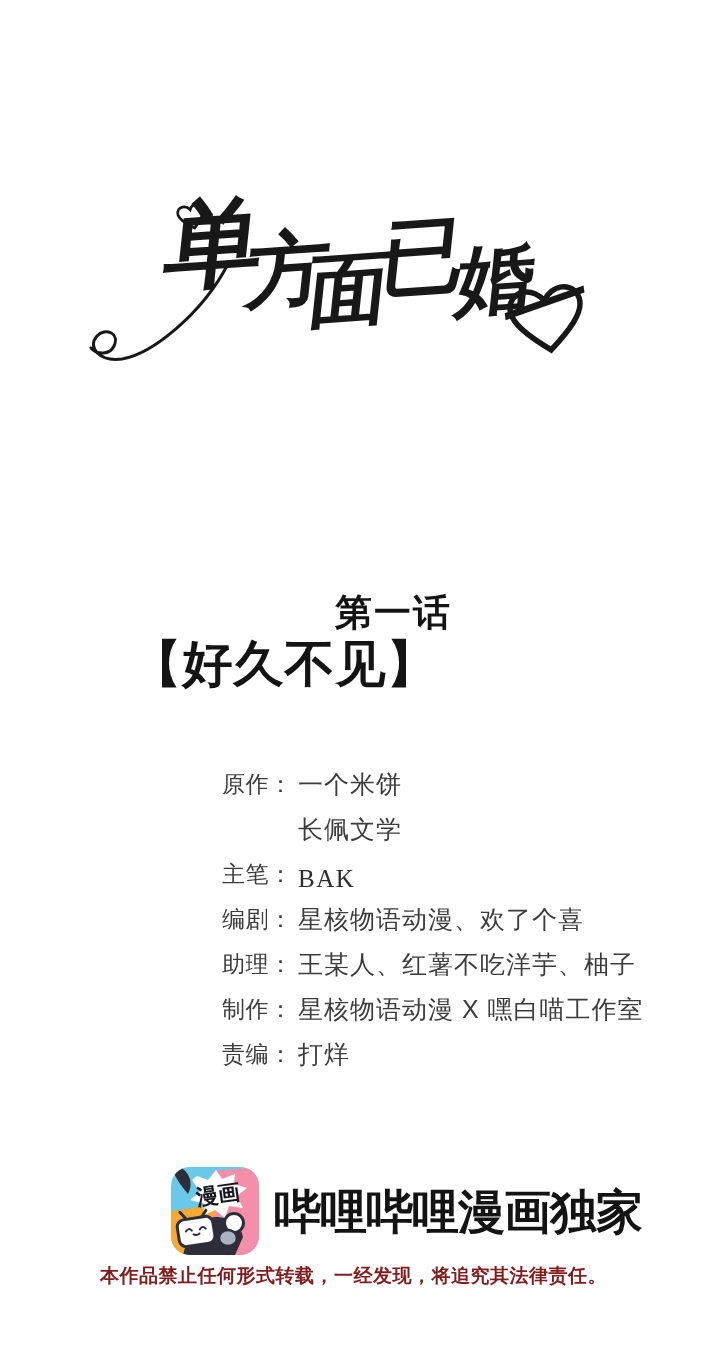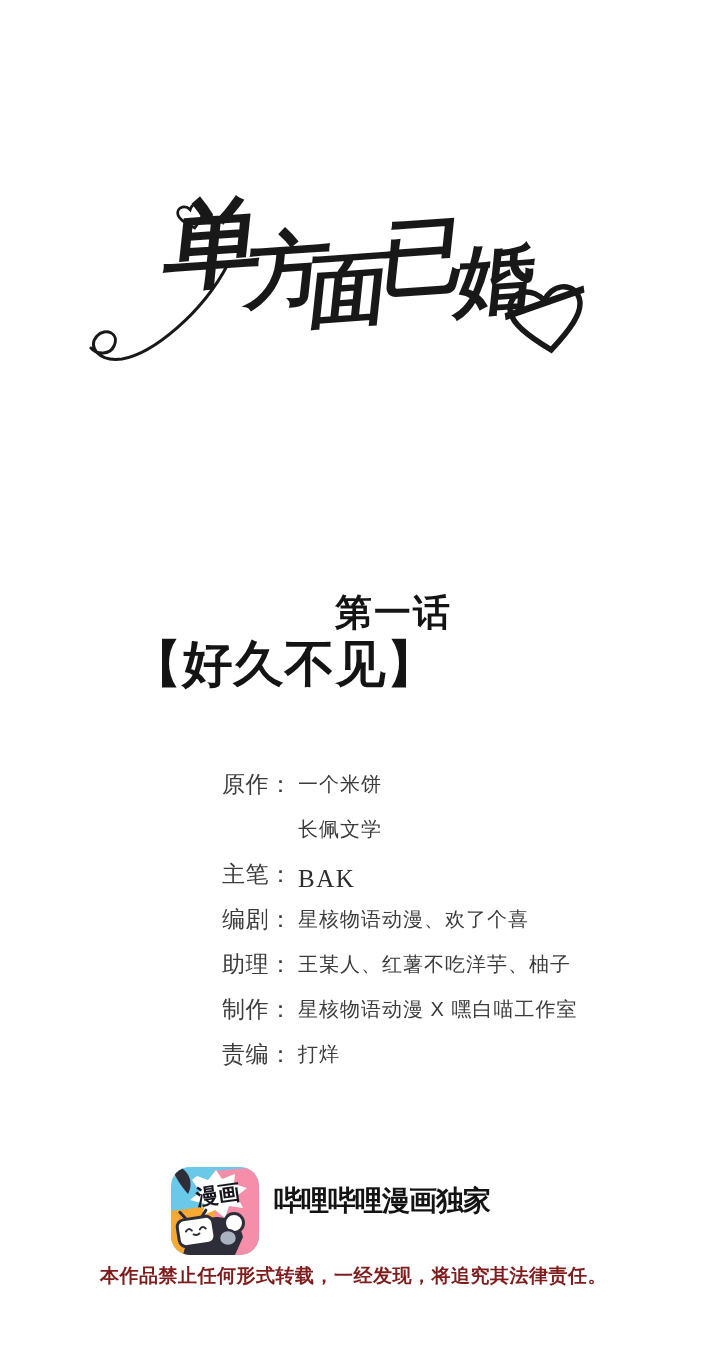--- a/index.html
+++ b/index.html
@@ -37,32 +37,32 @@
     font-family:"Liberation Serif","DejaVu Serif",serif; font-weight:bold;
     font-size:50px; color:#141414; letter-spacing:1px;
   }
 
   
   .credits { position:absolute; left:222px; top:771px; }
   .credit-row { display:flex; align-items:center; height:26px; margin-bottom:19px; }
   .credit-label {
     flex:0 0 76px; font-size:23px; color:#3c3c3c; letter-spacing:0.5px;
   }
-  .credit-value { font-size:20px; color:#3c3c3c; letter-spacing:1px; white-space:pre; }
+  .credit-value { font-size:25px; color:#3c3c3c; letter-spacing:1px; white-space:pre; }
   .credit-value.latin {
     font-family:"Liberation Serif","DejaVu Serif",serif;
     font-size:25px; letter-spacing:1.5px; color:#2d2d2d;margin-top:10px;
   }
 
   
   .app-icon { position:absolute; left:171px; top:1167px; width:88px; height:88px; }
   .brand-text {
     position:absolute; left:274px; top:1185px;
     font-family:"Liberation Serif","DejaVu Serif",serif; font-weight:bold;
-    font-size:28px; color:#131313; letter-spacing:-1px; line-height:1.15;
+    font-size:47px; color:#131313; letter-spacing:-1px; line-height:1.15;
   }
   .disclaimer {
     position:absolute; top:1263px; left:0; width:707px; text-align:center;
     font-size:19px; font-weight:bold; color:#7f1d1d; letter-spacing:0.5px;
   }
 </style>
 </head>
 <body>
 
 <div class="page">

